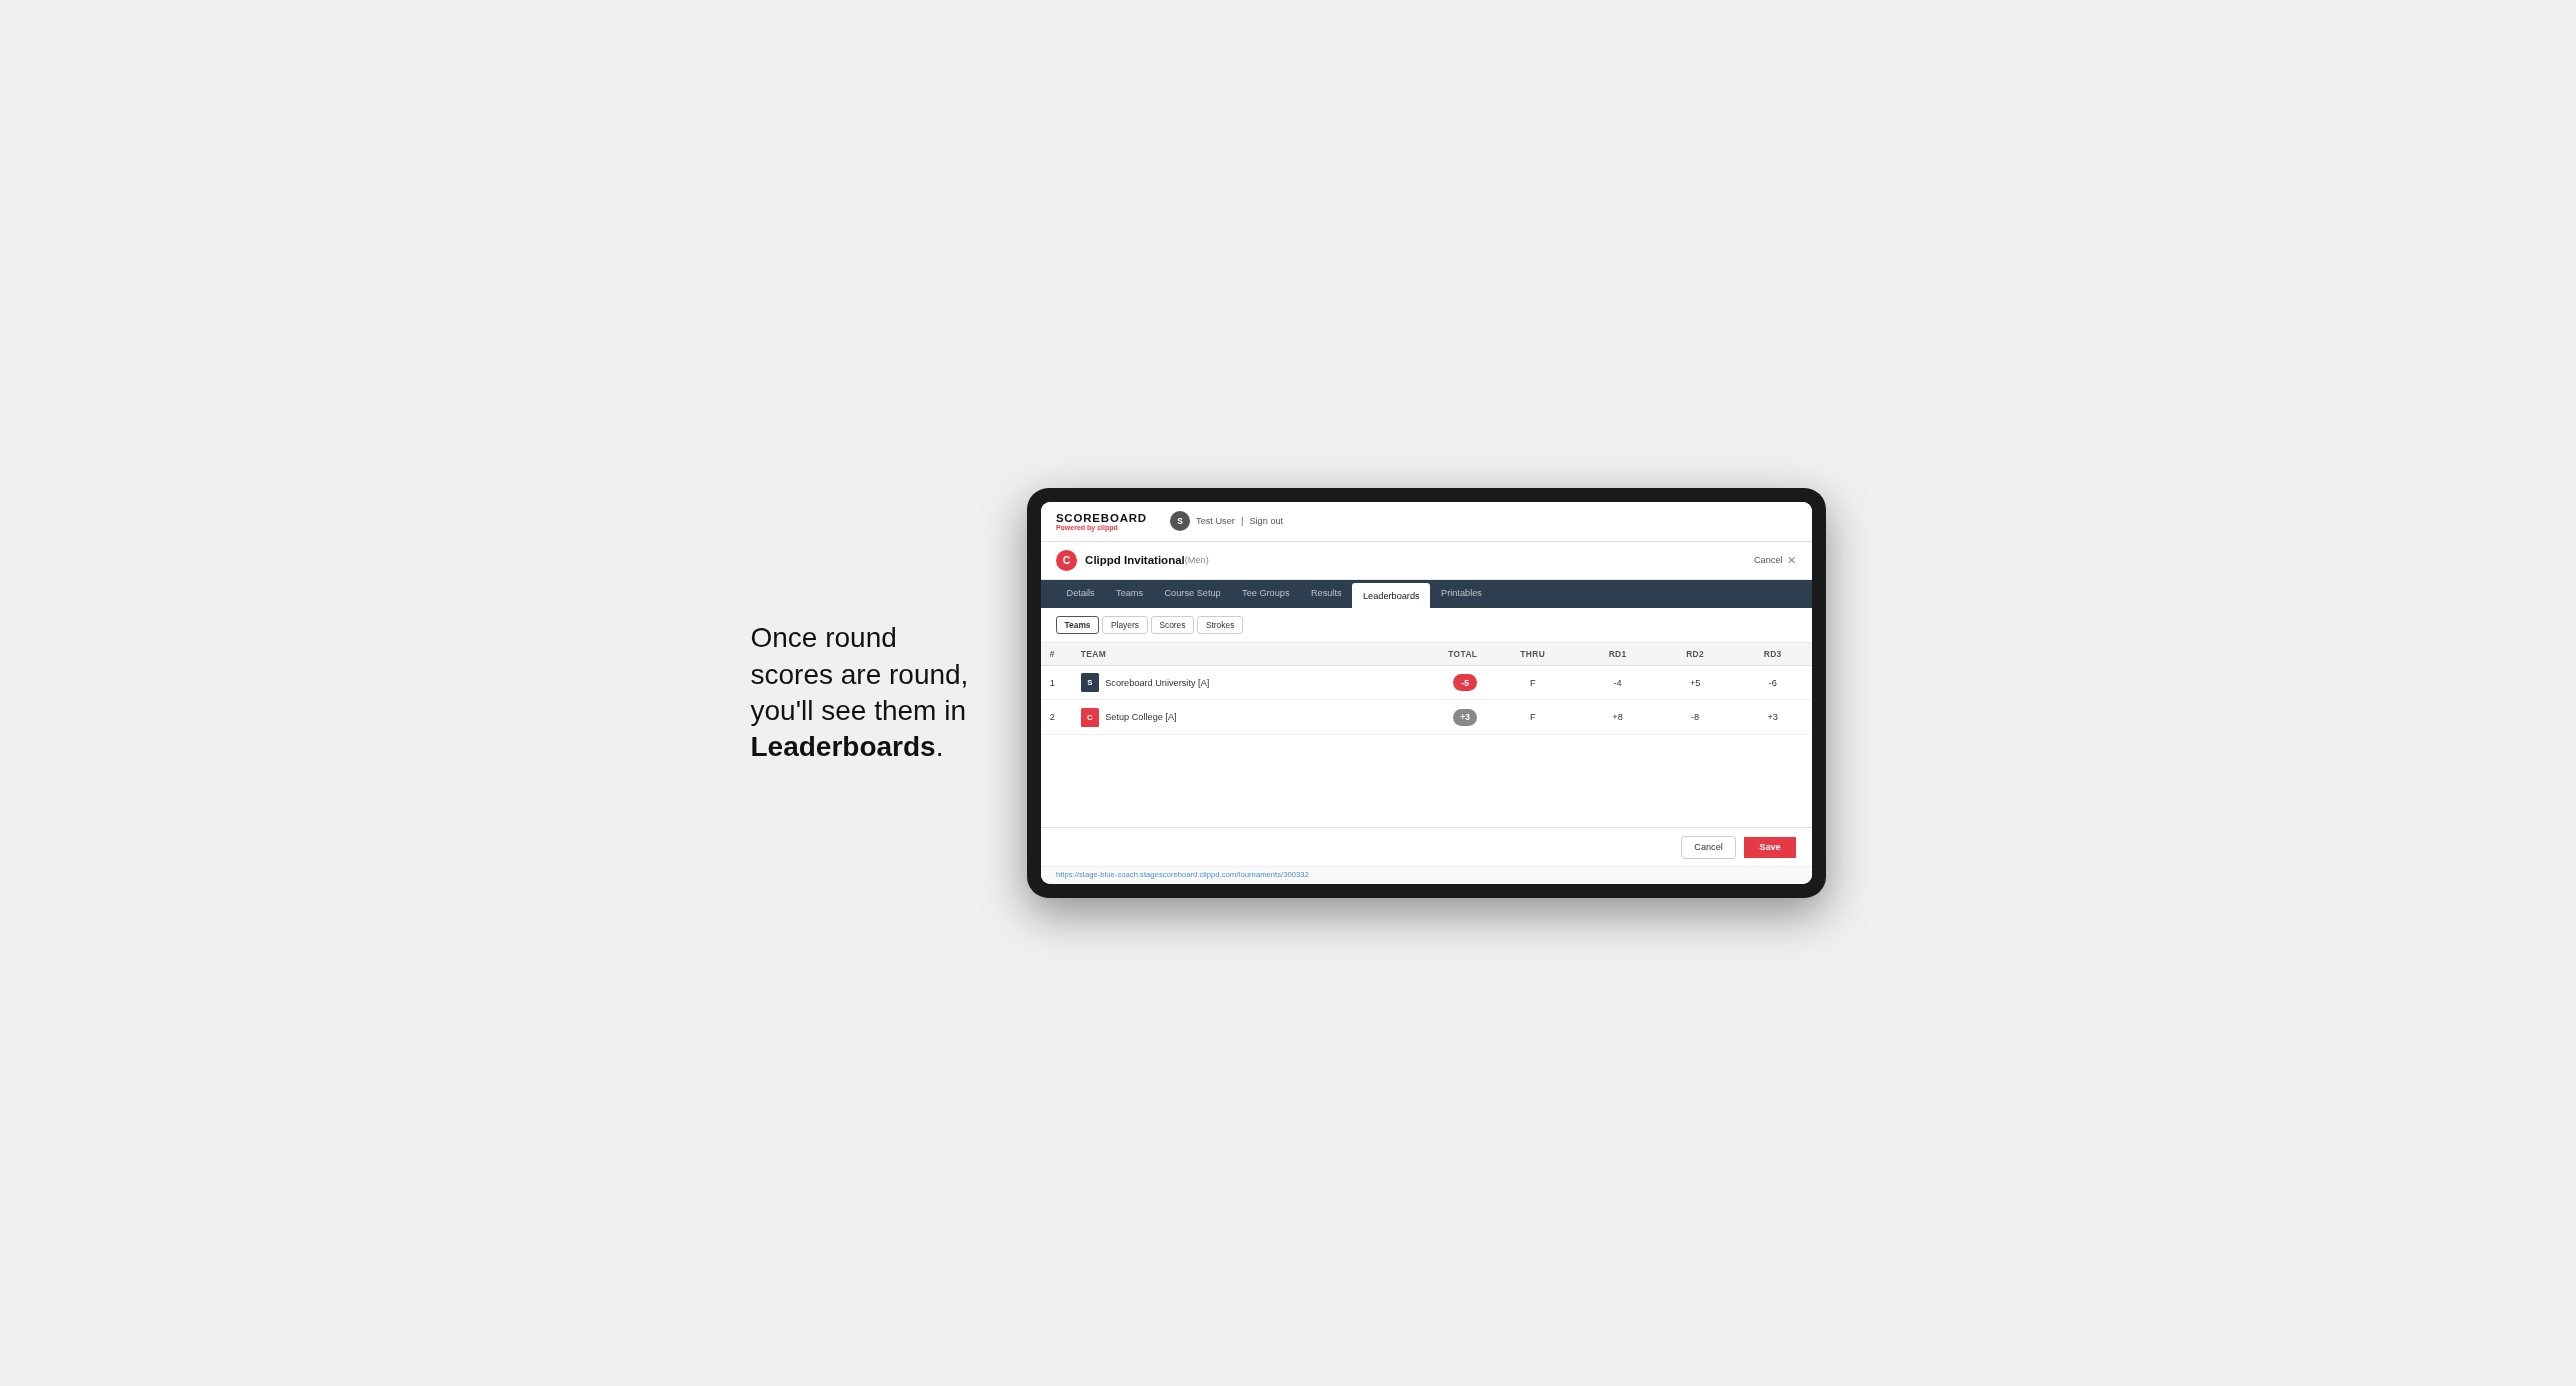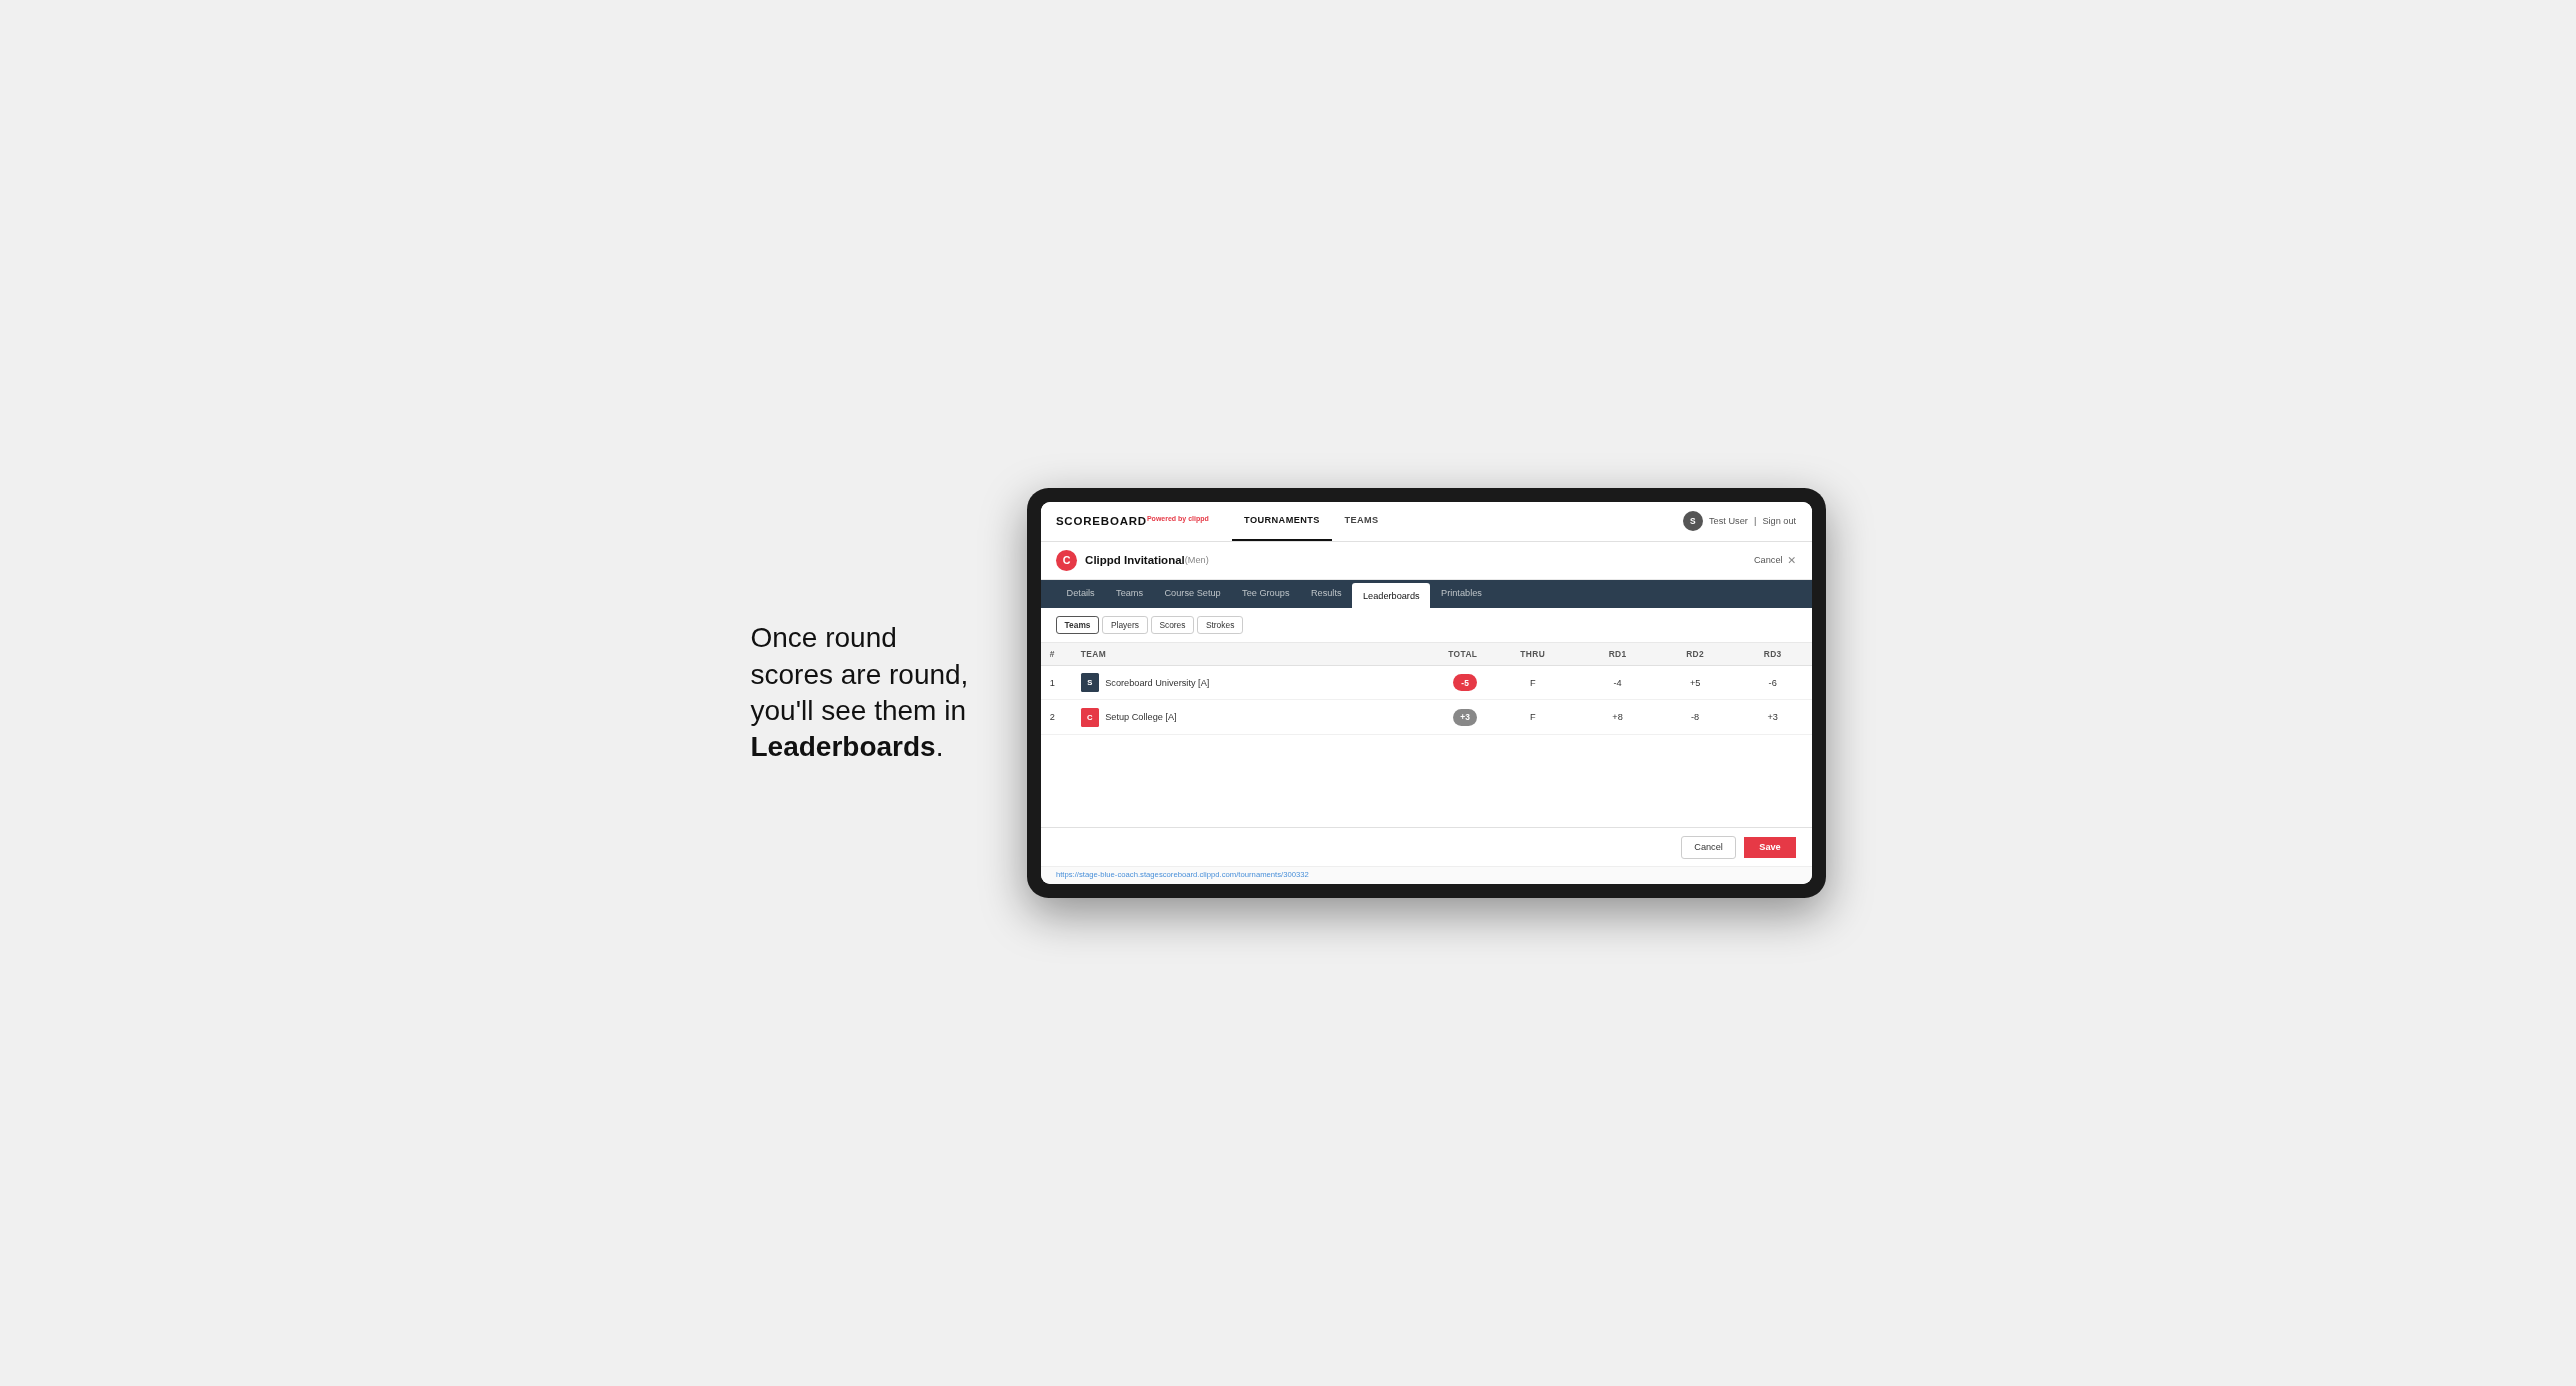--- a/index.html
+++ b/index.html
@@ -44,21 +44,21 @@
     .top-nav {
       background: #fff;
       border-bottom: 0.8px solid #e0e0e0;
       display: flex;
       align-items: center;
       padding: 0 15.4px;
       height: 40px;
     }
     .logo-area {
       display: flex;
-      flex-direction: row;
+      flex-direction: column;
       margin-right: 23px;
     }
     .logo-title {
       font-size: 11.5px;
       font-weight: 800;
       letter-spacing: 0.8px;
       color: #111;
     }
     .logo-sub {
       font-size: 7px;
@@ -322,24 +322,20 @@
 
   <div class="tablet-outer">
     <div class="tablet-inner">
 
       <div class="top-nav">
         <div class="logo-area">
           <span class="logo-title">SCOREBOARD</span>
           <span class="logo-sub">
             <span>Powered by </span><span style="color:#e63946;font-weight:600;">clippd</span>
           </span>
-        </div>
-        <div class="nav-links">
-          <div class="nav-link active">TOURNAMENTS</div>
-          <div class="nav-link">TEAMS</div>
         </div>
         <div class="nav-right">
           <div class="user-avatar">S</div>
           <span>Test User</span>
           <span>|</span>
           <span class="sign-out-link">Sign out</span>
         </div>
       </div>
 
       <div class="tournament-header">

